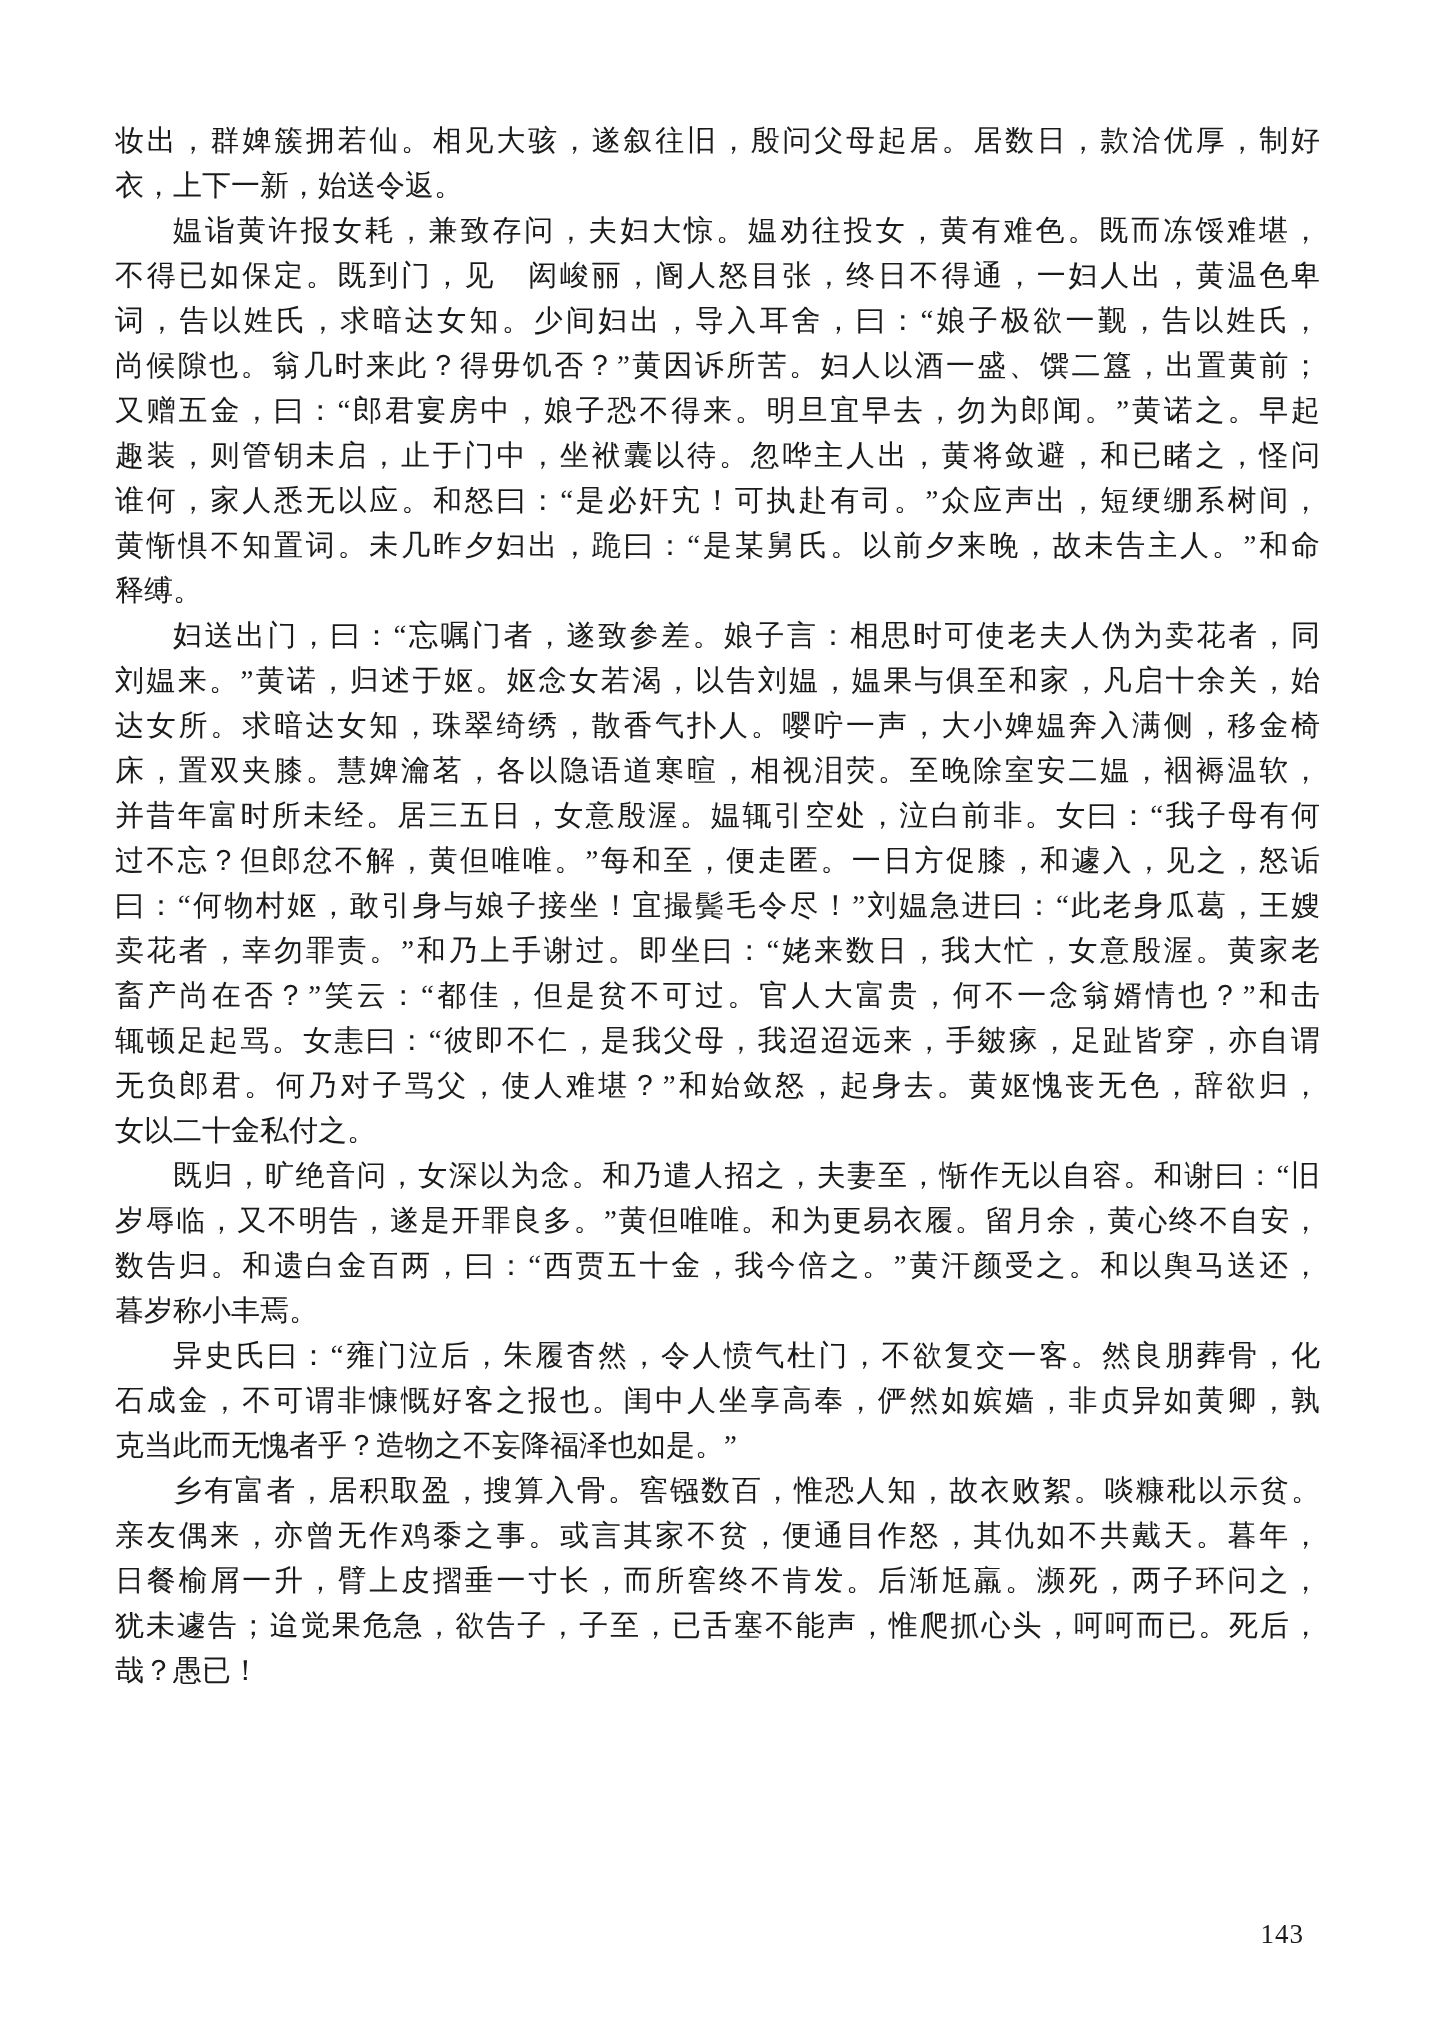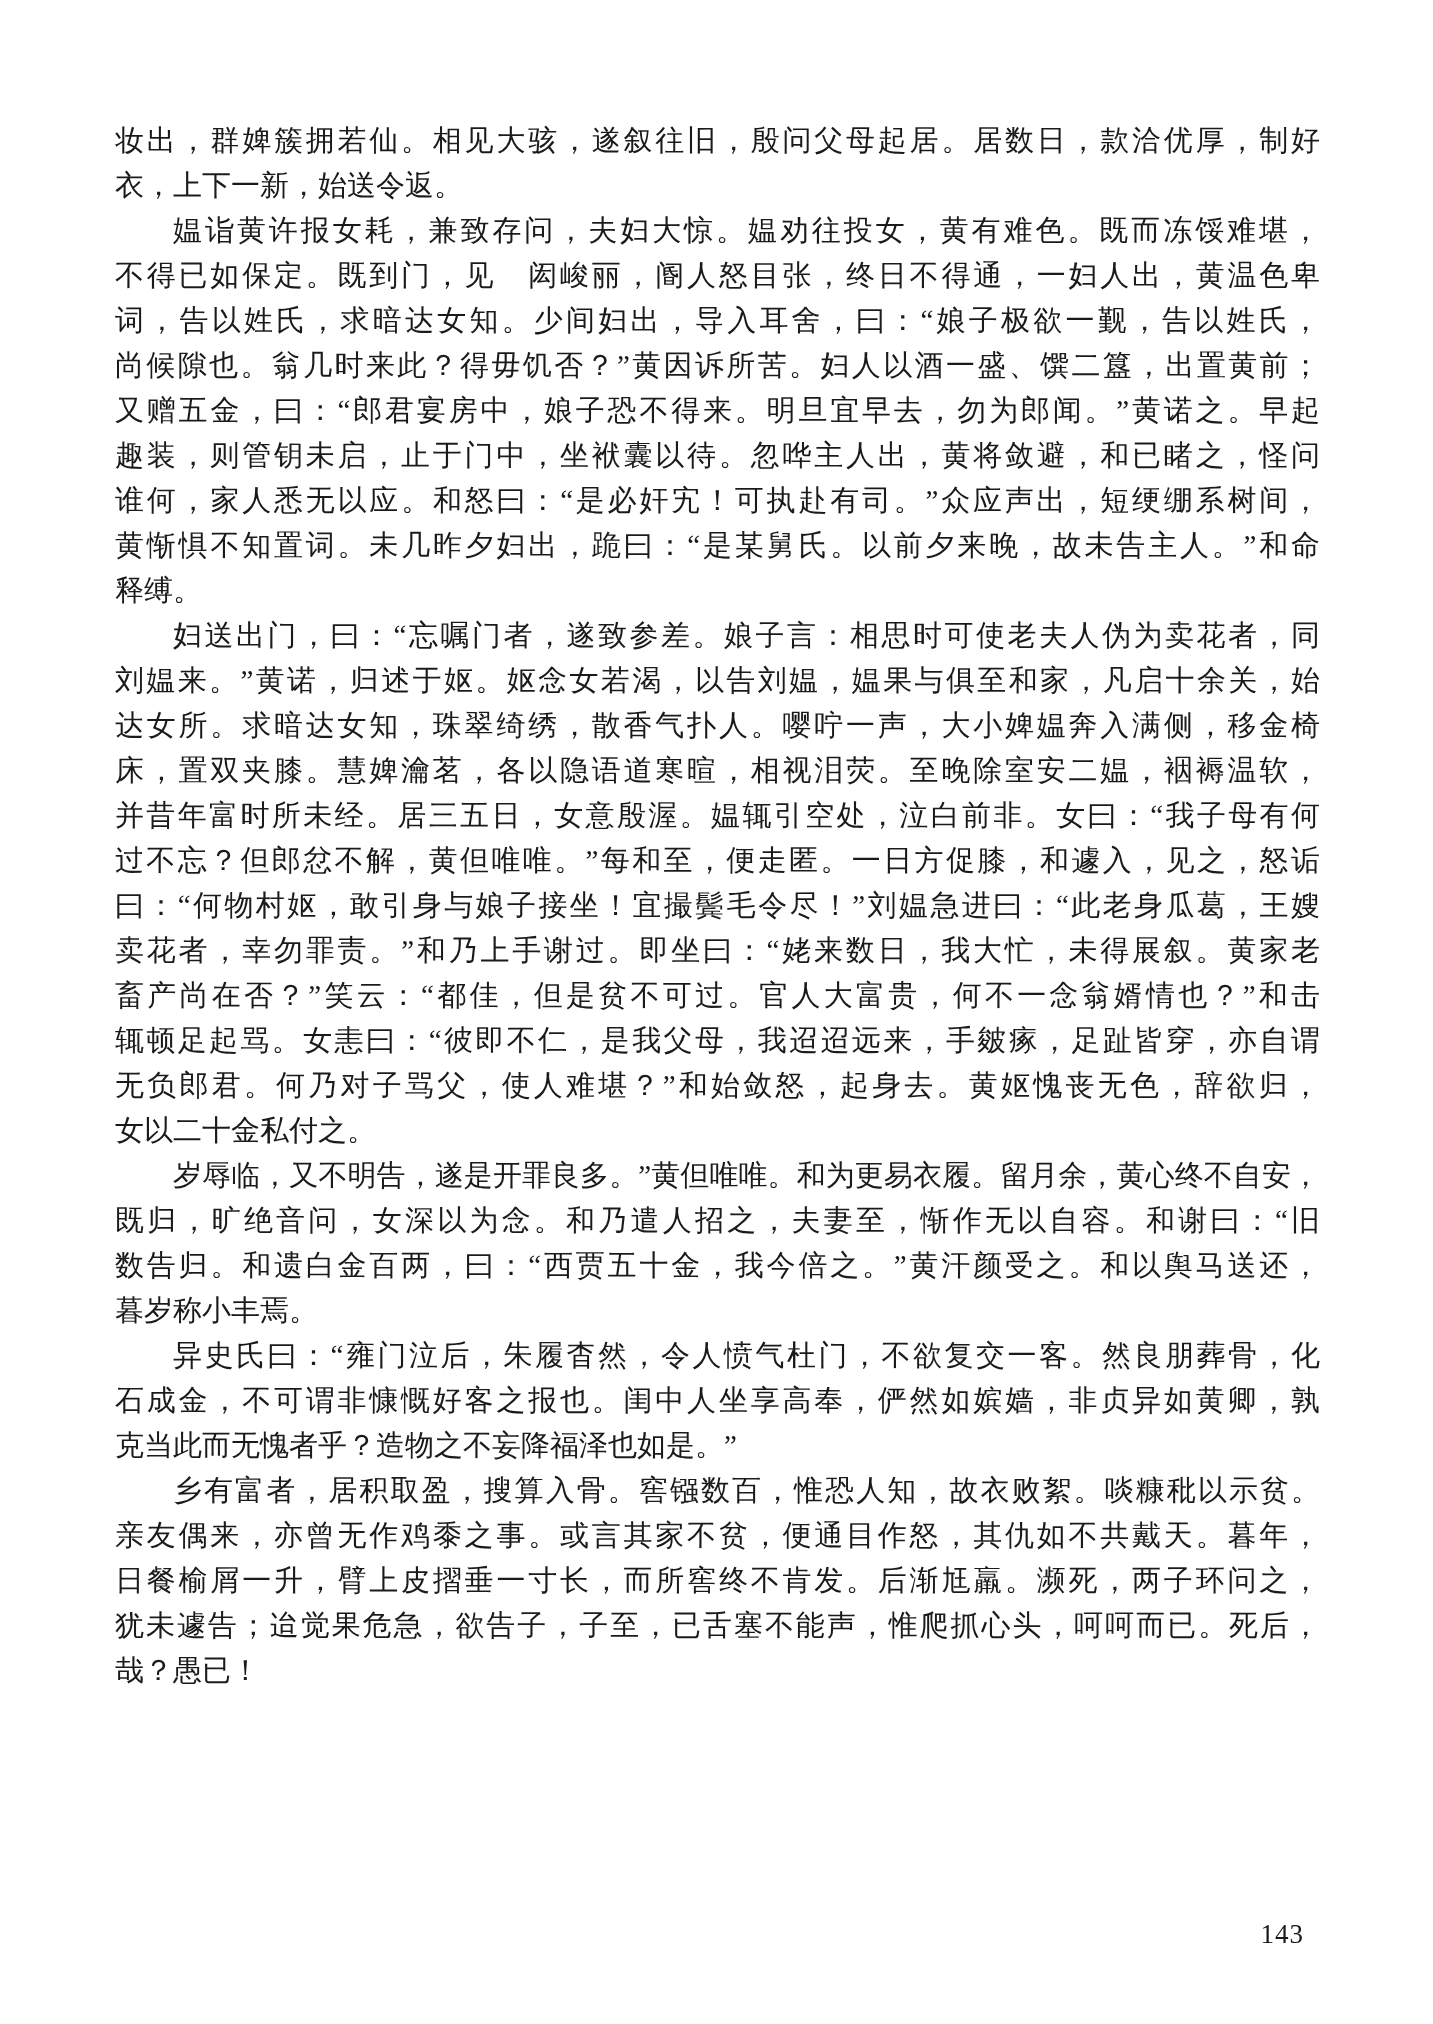--- a/index.html
+++ b/index.html
@@ -75,29 +75,29 @@
         <div class="line">释缚。</div>
       </div>
       <div class="para indent">
         <div class="line fill">妇送出门，曰：“忘嘱门者，遂致参差。娘子言：相思时可使老夫人伪为卖花者，同</div>
         <div class="line fill">刘媪来。”黄诺，归述于妪。妪念女若渴，以告刘媪，媪果与俱至和家，凡启十余关，始</div>
         <div class="line fill">达女所。求暗达女知，珠翠绮绣，散香气扑人。嘤咛一声，大小婢媪奔入满侧，移金椅</div>
         <div class="line fill">床，置双夹膝。慧婢瀹茗，各以隐语道寒暄，相视泪荧。至晚除室安二媪，裀褥温软，</div>
         <div class="line fill">并昔年富时所未经。居三五日，女意殷渥。媪辄引空处，泣白前非。女曰：“我子母有何</div>
         <div class="line fill">过不忘？但郎忿不解，黄但唯唯。”每和至，便走匿。一日方促膝，和遽入，见之，怒诟</div>
         <div class="line fill">曰：“何物村妪，敢引身与娘子接坐！宜撮鬓毛令尽！”刘媪急进曰：“此老身瓜葛，王嫂</div>
-        <div class="line fill">卖花者，幸勿罪责。”和乃上手谢过。即坐曰：“姥来数日，我大忙，未得展叙。黄家老</div>
+        <div class="line fill">卖花者，幸勿罪责。”和乃上手谢过。即坐曰：“姥来数日，我大忙，女意殷渥。黄家老</div>
         <div class="line fill">畜产尚在否？”笑云：“都佳，但是贫不可过。官人大富贵，何不一念翁婿情也？”和击</div>
         <div class="line fill">辄顿足起骂。女恚曰：“彼即不仁，是我父母，我迢迢远来，手皴瘃，足趾皆穿，亦自谓</div>
         <div class="line fill">无负郎君。何乃对子骂父，使人难堪？”和始敛怒，起身去。黄妪愧丧无色，辞欲归，</div>
         <div class="line">女以二十金私付之。</div>
       </div>
       <div class="para indent">
+        <div class="line fill">既归，旷绝音问，女深以为念。和乃遣人招之，夫妻至，惭作无以自容。和谢曰：“旧</div>
         <div class="line fill">岁辱临，又不明告，遂是开罪良多。”黄但唯唯。和为更易衣履。留月余，黄心终不自安，</div>
-        <div class="line fill">既归，旷绝音问，女深以为念。和乃遣人招之，夫妻至，惭作无以自容。和谢曰：“旧</div>
         <div class="line fill">数告归。和遗白金百两，曰：“西贾五十金，我今倍之。”黄汗颜受之。和以舆马送还，</div>
         <div class="line">暮岁称小丰焉。</div>
       </div>
       <div class="para indent">
         <div class="line fill">异史氏曰：“雍门泣后，朱履杳然，令人愤气杜门，不欲复交一客。然良朋葬骨，化</div>
         <div class="line fill">石成金，不可谓非慷慨好客之报也。闺中人坐享高奉，俨然如嫔嫱，非贞异如黄卿，孰</div>
         <div class="line">克当此而无愧者乎？造物之不妄降福泽也如是。”</div>
       </div>
       <div class="para indent">
         <div class="line fill">乡有富者，居积取盈，搜算入骨。窖镪数百，惟恐人知，故衣败絮。啖糠秕以示贫。</div>

